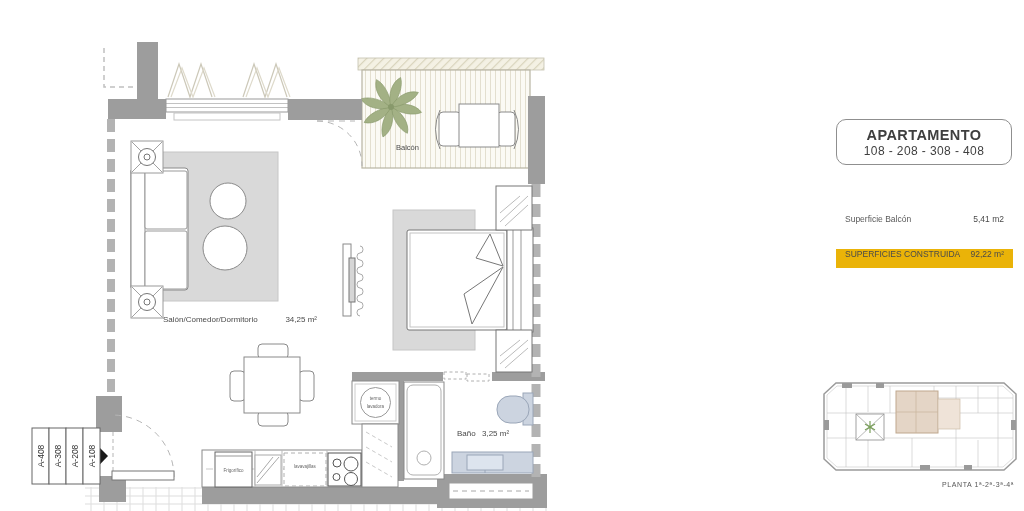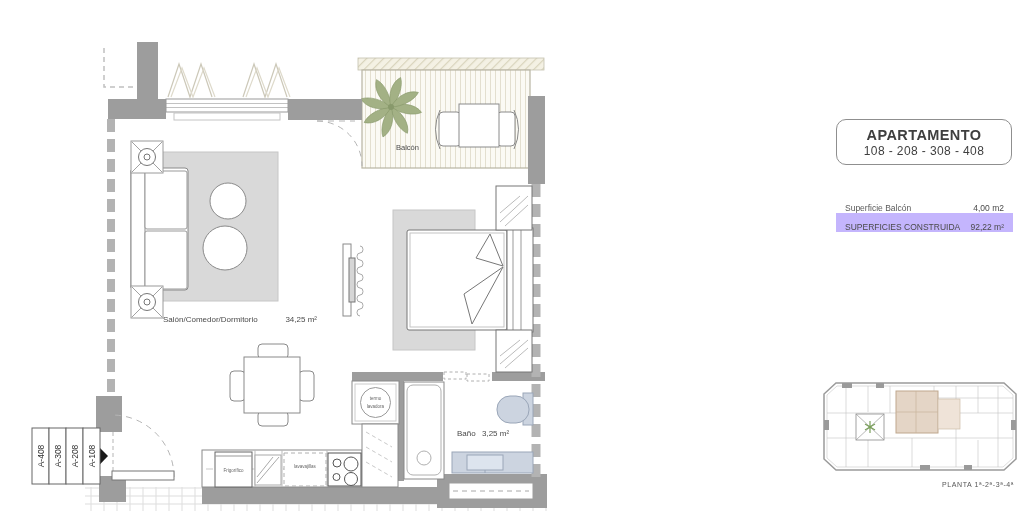--- a/index.html
+++ b/index.html
@@ -10,22 +10,22 @@
   #plan-svg{position:absolute;left:0;top:0;}
   
   .apt-box{
     position:absolute;left:836px;top:119px;width:174px;height:44px;
     border:1.3px solid #8f8f8f;border-radius:10px;background:#fff;
     display:flex;flex-direction:column;align-items:center;justify-content:center;gap:1px;
   }
   .apt-title{font-size:14.5px;font-weight:bold;color:#3f3f3f;letter-spacing:.4px;}
   .apt-units{font-size:12px;color:#3f3f3f;letter-spacing:.4px;}
   .surfaces{position:absolute;left:836px;top:196px;width:177px;font-size:8.5px;color:#5a5a5a;}
-  .surf-row{display:flex;justify-content:space-between;align-items:flex-end;height:17px;padding:0 9px;}
-  .surf-row.highlight{background:#c4b5fd;height:19px;color:#4a4a4a;}
+  .surf-row{display:flex;justify-content:space-between;align-items:flex-start;height:17px;padding:0 9px;margin-top:18px;}
+  .surf-row.highlight{background:#eab308;height:19px;color:#4a4a4a;}
   .surf-row .val{color:#4a4a4a;}
   svg text{font-family:"Liberation Sans", sans-serif;}
 </style>
 </head>
 <body>
 
 <div id="stage">
 
 <svg id="plan-svg" width="1024" height="511" viewBox="0 0 1024 511" xmlns="http://www.w3.org/2000/svg">
   <defs>
@@ -300,21 +300,21 @@
 </svg>
 
 <div class="apt-box">
   <div class="apt-title">APARTAMENTO</div>
   <div class="apt-units">108 - 208 - 308 - 408</div>
 </div>
 
 <div class="surfaces">
   <div class="surf-row">
     <span class="lbl">Superficie Balcón</span>
-    <span class="val">4,00 m2</span>
+    <span class="val">5,41 m2</span>
   </div>
   <div class="surf-row highlight">
     <span class="lbl">SUPERFICIES CONSTRUIDA</span>
     <span class="val">92,22 m²</span>
   </div>
 </div>
 
 </div>
 
 </body></html>

